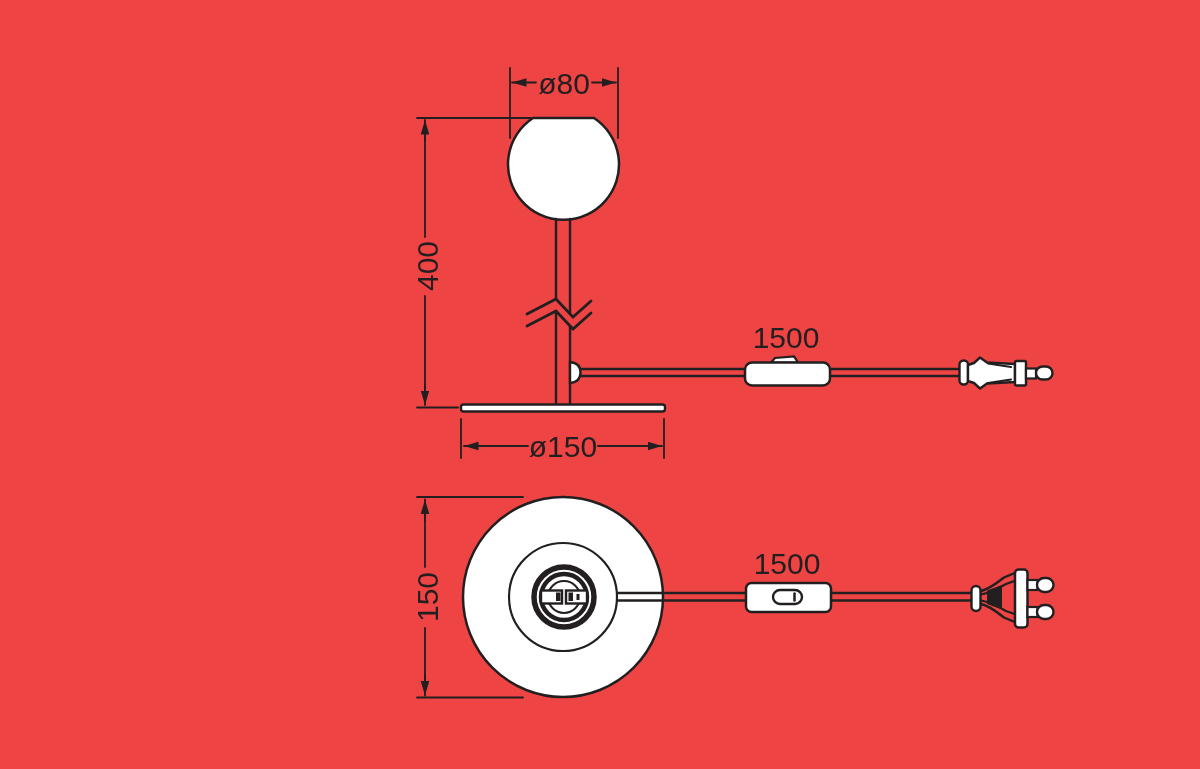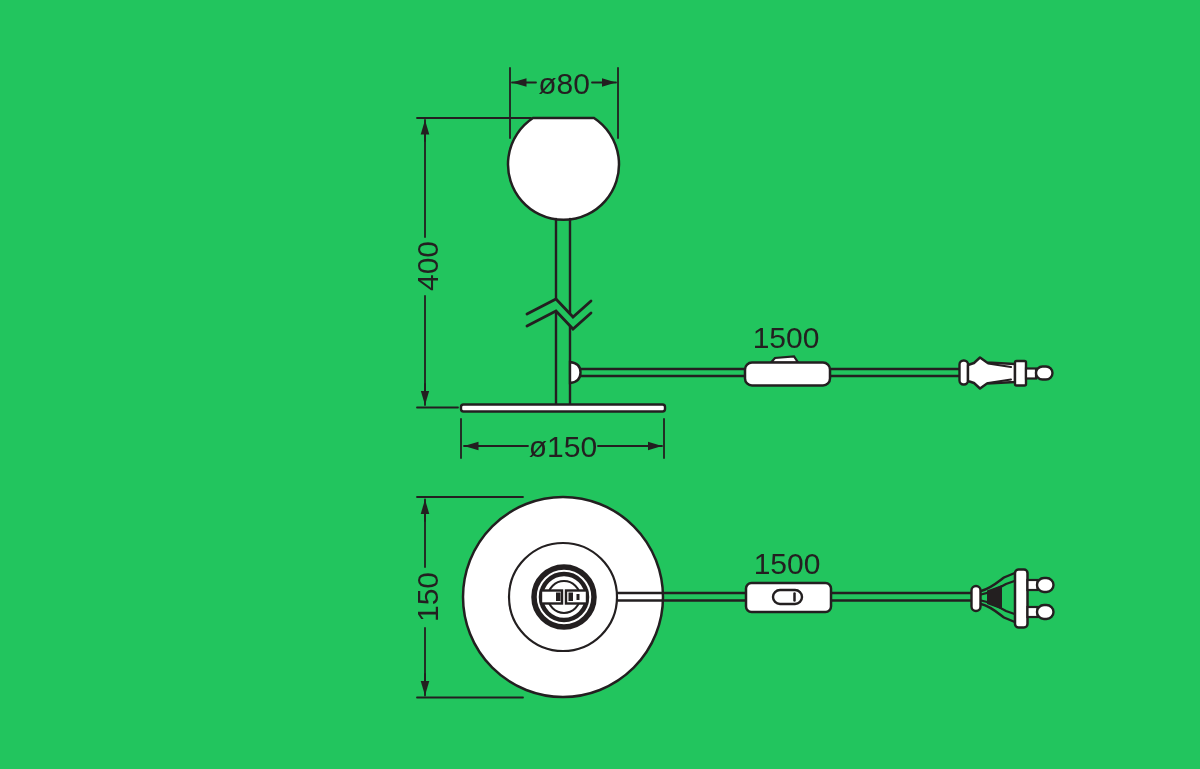--- a/index.html
+++ b/index.html
@@ -1,16 +1,16 @@
 <!DOCTYPE html>
 <html><head>
 <meta charset="utf-8">
 <style>
   html,body{margin:0;padding:0;background:#ffffff;}
-  .canvas{position:relative;width:1200px;height:769px;background:#22c55e;overflow:hidden;}
+  .canvas{position:relative;width:1200px;height:769px;background:#ef4444;overflow:hidden;}
   svg{display:block;}
   .ln{stroke:#231f20;fill:none;stroke-linecap:round;}
   .fw{fill:#ffffff;}
   .fb{fill:#231f20;stroke:none;}
   .w25{stroke-width:2.5;}
   .w24{stroke-width:2.4;}
   .w22{stroke-width:2.2;}
   .w20{stroke-width:2;}
   .w18{stroke-width:1.8;}
   .w28{stroke-width:2.8;}

